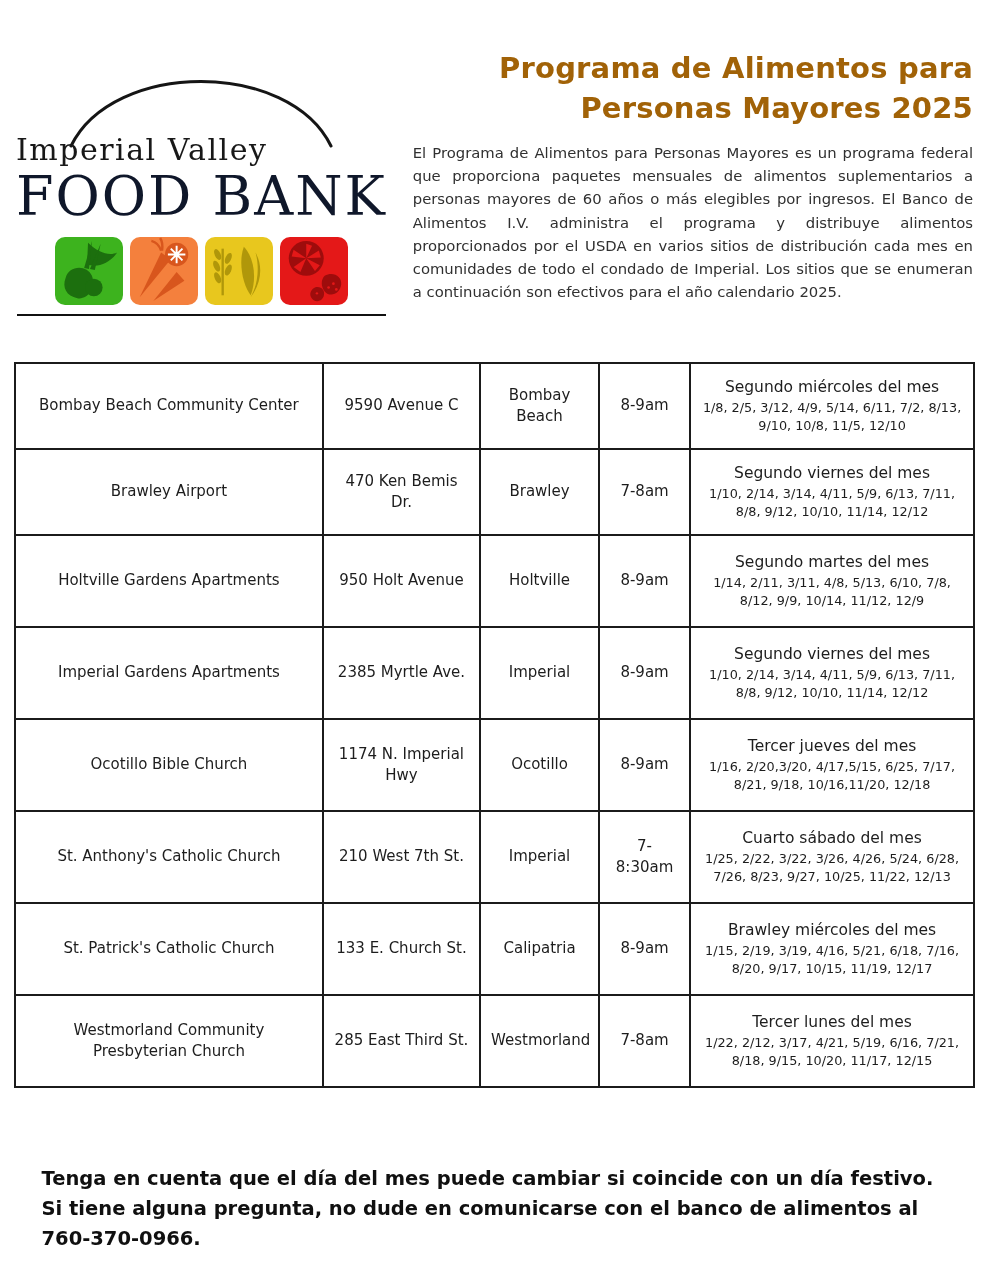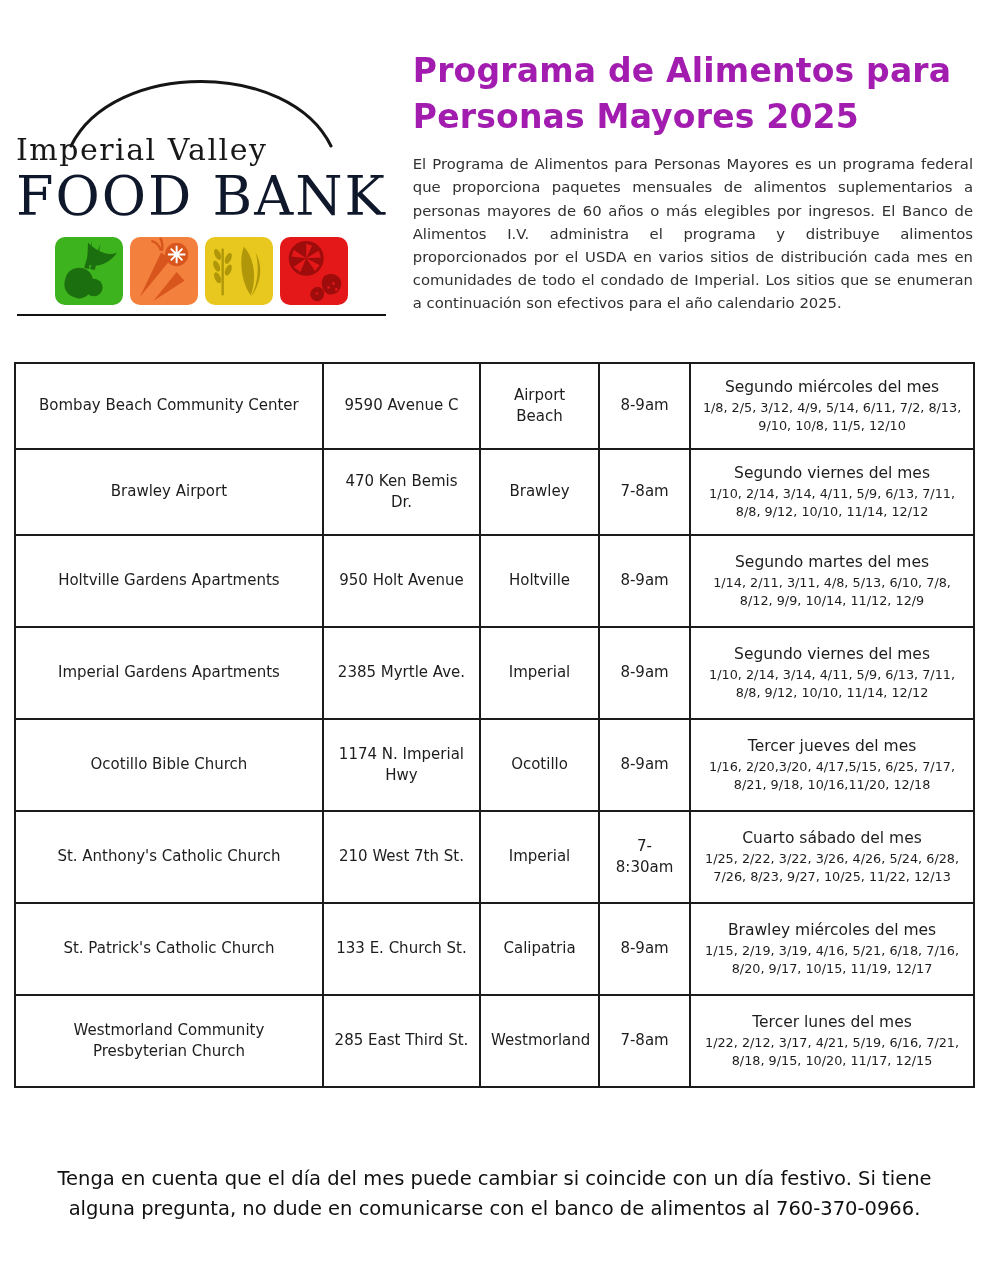--- a/index.html
+++ b/index.html
@@ -23,21 +23,21 @@
     font-size: 54px; letter-spacing: 2px; color: #0f172a; white-space: nowrap;
     margin-top: 2px; line-height: 1.05;
   }
   .logo-tiles { display: flex; justify-content: center; gap: 7px; margin-top: 11px; }
   .tile { width: 68px; height: 68px; border-radius: 10px; overflow: hidden; }
   .tile svg { width: 100%; height: 100%; display: block; }
   .logo-rule { height: 2px; background: #111; margin: 9px 1px 0 1px; }
 
   .header-text { flex: 1; padding-top: 2px; }
   .page-title {
-    font-size: 33px; font-weight: bold; text-align: left; color: #a21caf;
+    font-size: 29px; font-weight: bold; text-align: right; color: #a16207;
     line-height: 1.38; margin-bottom: 13px; letter-spacing: 0.2px;
   }
   .page-title span { display: block; }
   .program-description {
     font-size: 14.8px; line-height: 1.57; text-align: justify; color: #303030;
   }
 
   
   table.sites {
     border-collapse: collapse; width: calc(100% - 28px);
@@ -48,22 +48,22 @@
     padding: 6px 10px; font-size: 15px; color: #1d1d1d; height: 92px;
     line-height: 1.4;
   }
   table.sites tr:nth-child(1) td, table.sites tr:nth-child(2) td { height: 86px; }
   td.col-schedule { padding: 6px 6px; }
   .schedule-title { font-size: 15.5px; margin-bottom: 1px; }
   .schedule-dates { font-size: 12.8px; line-height: 1.38; }
 
   
   .footer-note {
-    margin: 76px auto 12px auto; width: 906px; text-align: center;
-    font-weight: normal; font-size: 19.5px; color: #101010; line-height: 1.55;
+    margin: 76px auto 12px auto; width: 906px; text-align: left;
+    font-weight: bold; font-size: 19.5px; color: #101010; line-height: 1.55;
   }
 </style>
 </head>
 <body>
 
 <div class="page">
 
   <header class="header">
 
     <div class="logo">
@@ -154,21 +154,21 @@
       <col style="width:32.1%">
         <col style="width:16.4%">
         <col style="width:12.4%">
       <col style="width:9.5%">
         <col style="width:29.6%">
     </colgroup>
     <tbody>
     <tr class="site-row">
       <td class="col-location">Bombay Beach Community Center</td>
       <td class="col-address">9590 Avenue C</td>
-      <td class="col-city">Airport Beach</td>
+      <td class="col-city">Bombay Beach</td>
       <td class="col-time">8-9am</td>
       <td class="col-schedule">
         <div class="schedule-title">Segundo miércoles del mes</div>
         <div class="schedule-dates">1/8, 2/5, 3/12, 4/9, 5/14, 6/11, 7/2, 8/13, 9/10, 10/8, 11/5, 12/10</div>
       </td>
     </tr>
 
     <tr class="site-row">
       <td class="col-location">Brawley Airport</td>
       <td class="col-address">470 Ken Bemis Dr.</td>

